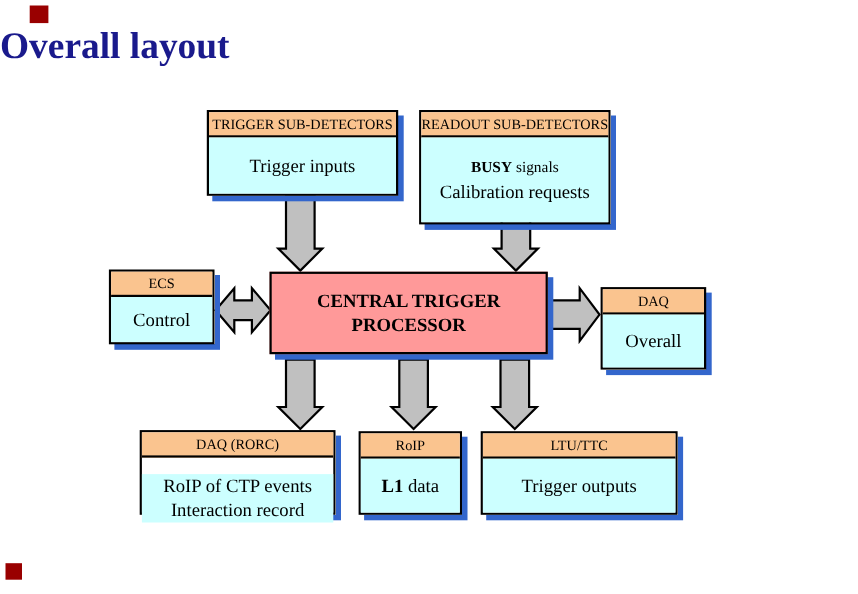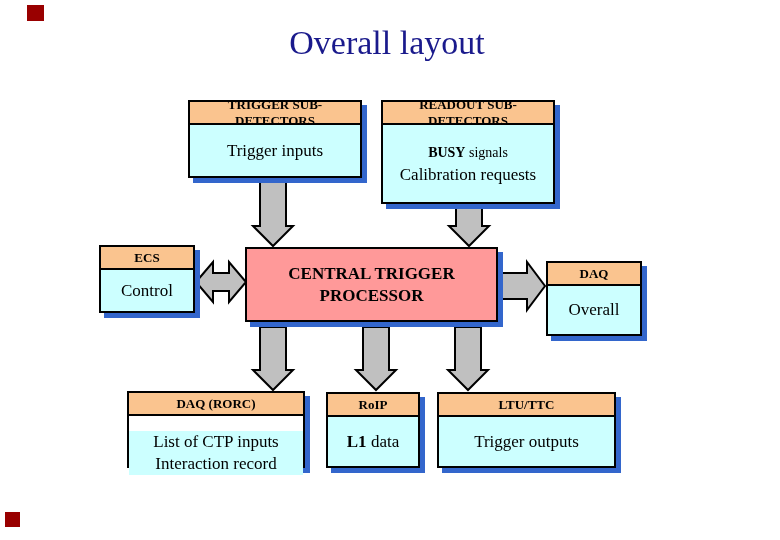--- a/index.html
+++ b/index.html
@@ -4,41 +4,41 @@
 <style>
   html,body{margin:0;padding:0;}
   .slide{
     position:relative;
     width:780px;height:540px;
     background:var(--canvas,#fff);
     font-family:"Liberation Serif","DejaVu Serif",serif;
     overflow:hidden;
   }
   .title{
-    position:absolute;left:12px;top:24px;width:750px;
-    margin:0;text-align:center;
-    font-size:34px;font-weight:normal;
+    position:absolute;left:0;top:24px;width:750px;
+    margin:0;text-align:left;
+    font-size:34px;font-weight:bold;
     color:var(--title,#1A1A8C);
   }
   .corner{position:absolute;background:var(--marker,#990000);}
   .corner-top{left:27px;top:5px;width:17px;height:16px;}
   .corner-bottom{left:5px;top:512px;width:15px;height:15px;}
   .arrows{position:absolute;left:0;top:0;width:780px;height:540px;}
   .arrows polygon{fill:var(--arrow,#C0C0C0);stroke:var(--line,#000);stroke-width:2;}
   .box{
     position:absolute;box-sizing:border-box;
     border:2px solid var(--line,#000);
     box-shadow:5px 5px 0 var(--shadow,#3366CC);
     display:flex;flex-direction:column;
     color:var(--line,#000);
   }
   .box-header{
     background:var(--header_bg,#FAC48F);
     border-bottom:2px solid var(--line,#000);
-    font-weight:bold;font-size:13px;
+    font-weight:normal;font-size:13px;
     text-align:center;
     display:flex;align-items:center;justify-content:center;
     height:21px;flex:0 0 21px;
   }
   .box-body{
     background:var(--body_bg,#CCFFFF);
     flex:1 1 auto;
     display:flex;flex-direction:column;
     align-items:center;justify-content:center;
     text-align:center;
@@ -111,21 +111,21 @@
   <div class="box" id="box-daq">
     <div class="box-header">DAQ</div>
     <div class="box-body">
       <span>Overall</span>
     </div>
   </div>
 
   <div class="box" id="box-rorc">
     <div class="box-header">DAQ (RORC)</div>
     <div class="box-body">
-      <span>List of CTP inputs</span>
+      <span>RoIP of CTP events</span>
       <span>Interaction record</span>
     </div>
   </div>
 
   <div class="box" id="box-roip">
     <div class="box-header">RoIP</div>
     <div class="box-body">
       <span><span class="b">L1</span><span> data</span></span>
     </div>
   </div>

